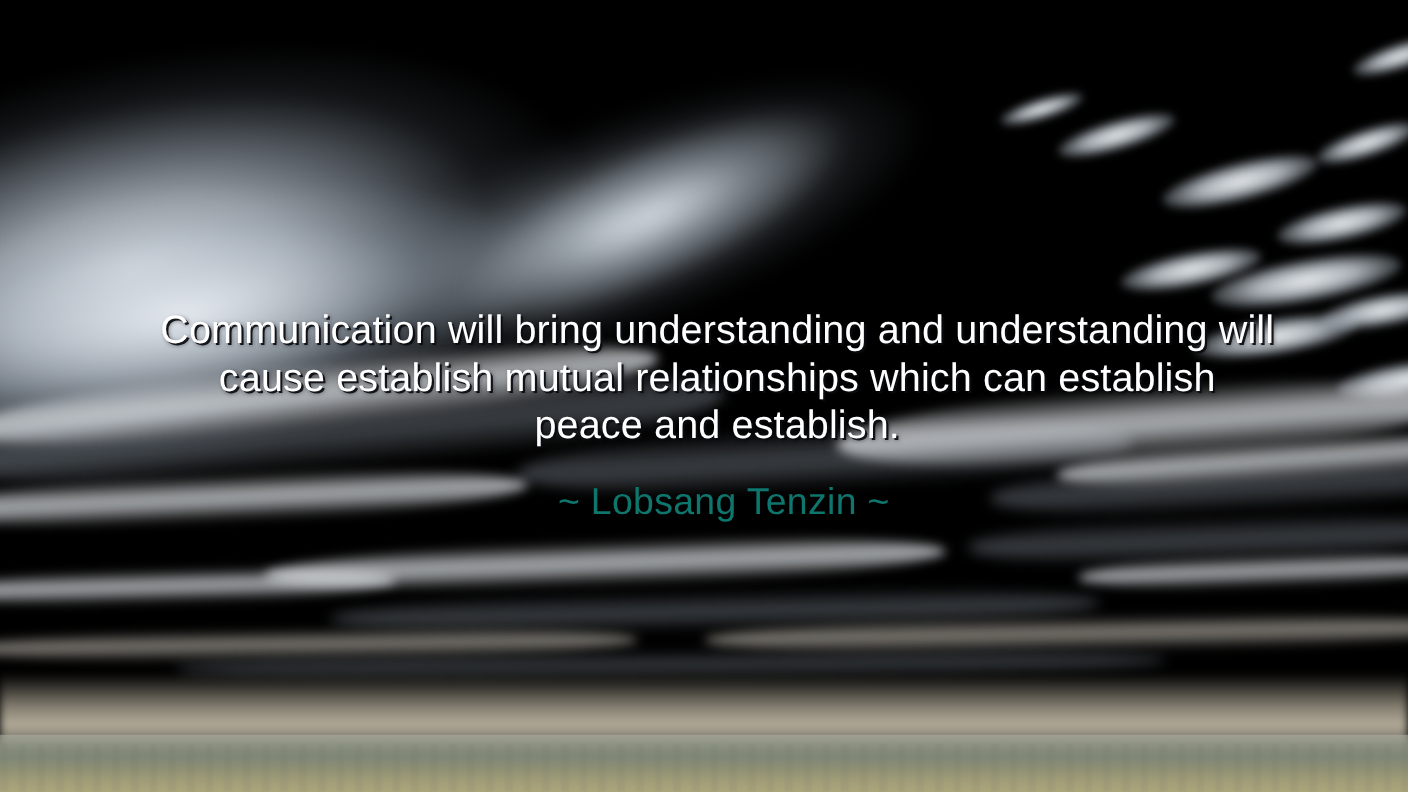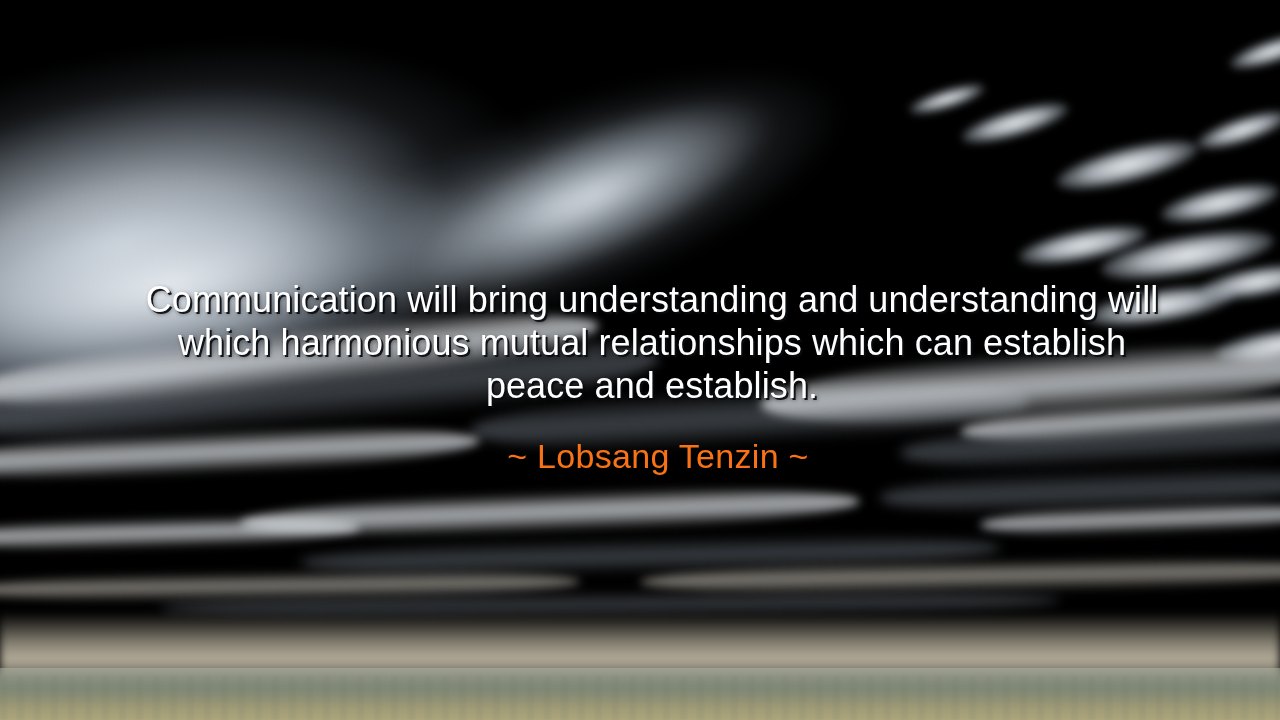--- a/index.html
+++ b/index.html
@@ -186,21 +186,21 @@
     letter-spacing: 0.1px;
     padding-left: 24px;
   }
   .attribution {
     position: absolute;
     left: 0; right: 0;
     top: 435px;
     text-align: center;
     font-size: 34px;
     line-height: 42px;
-    color: #f97316;
+    color: #0f766e;
     letter-spacing: 0.3px;
     margin-left: 36px;
   }
 </style>
 </head>
 <body>
 
 <div id="stage">
 
   <div class="sky"></div>
@@ -238,19 +238,19 @@
   <div class="cl c-streak-warm" style="left:-40px;  top:572px; width:620px; height:28px; transform:rotate(-0.8deg);"></div>
   <div class="cl c-streak-dark" style="left:160px;  top:592px; width:900px; height:24px; transform:rotate(-0.5deg);"></div>
   <div class="cl c-streak" style="left:980px;  top:505px; width:340px; height:28px; transform:rotate(-2deg);"></div>
 
   <div class="haze"></div>
   <div class="land"></div>
   <div class="land-tex"></div>
 
   <div class="quote-block">
     <div class="quote-line">Communication will bring understanding and understanding will</div>
-    <div class="quote-line">which harmonious mutual relationships which can establish</div>
+    <div class="quote-line">cause establish mutual relationships which can establish</div>
     <div class="quote-line">peace and establish.</div>
   </div>
 
   <div class="attribution">~ Lobsang Tenzin ~</div>
 
 </div>
 
 </body></html>

